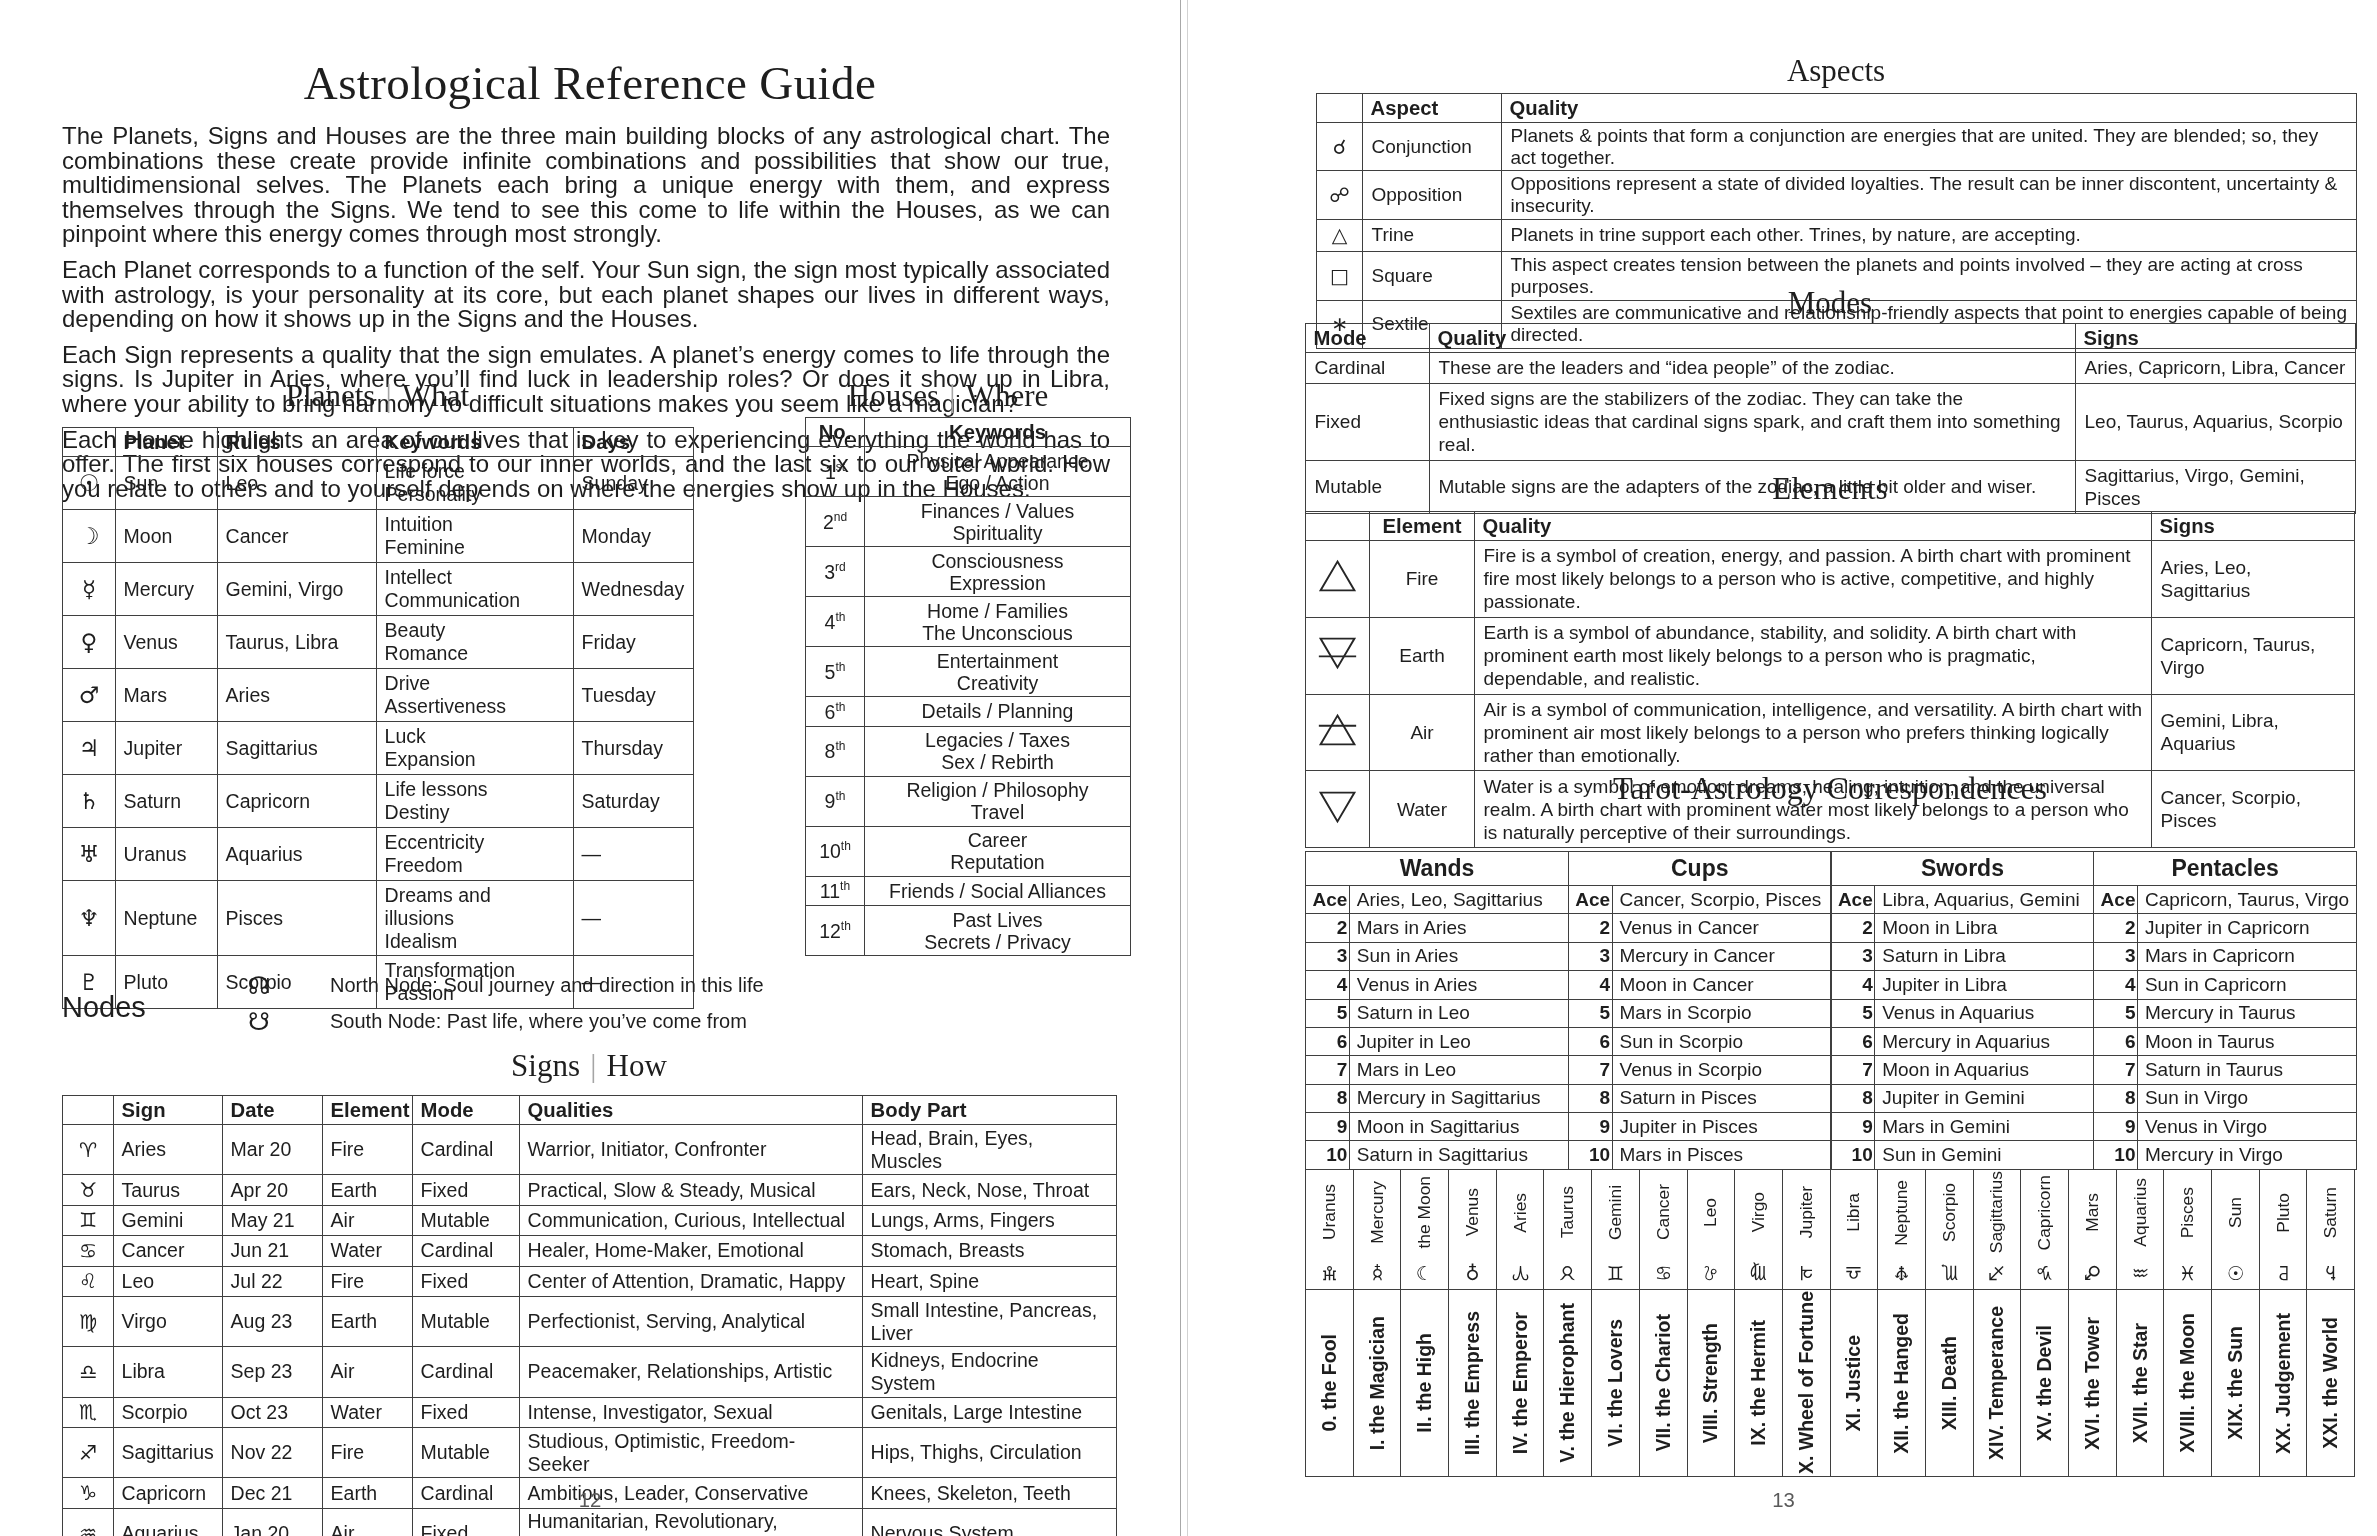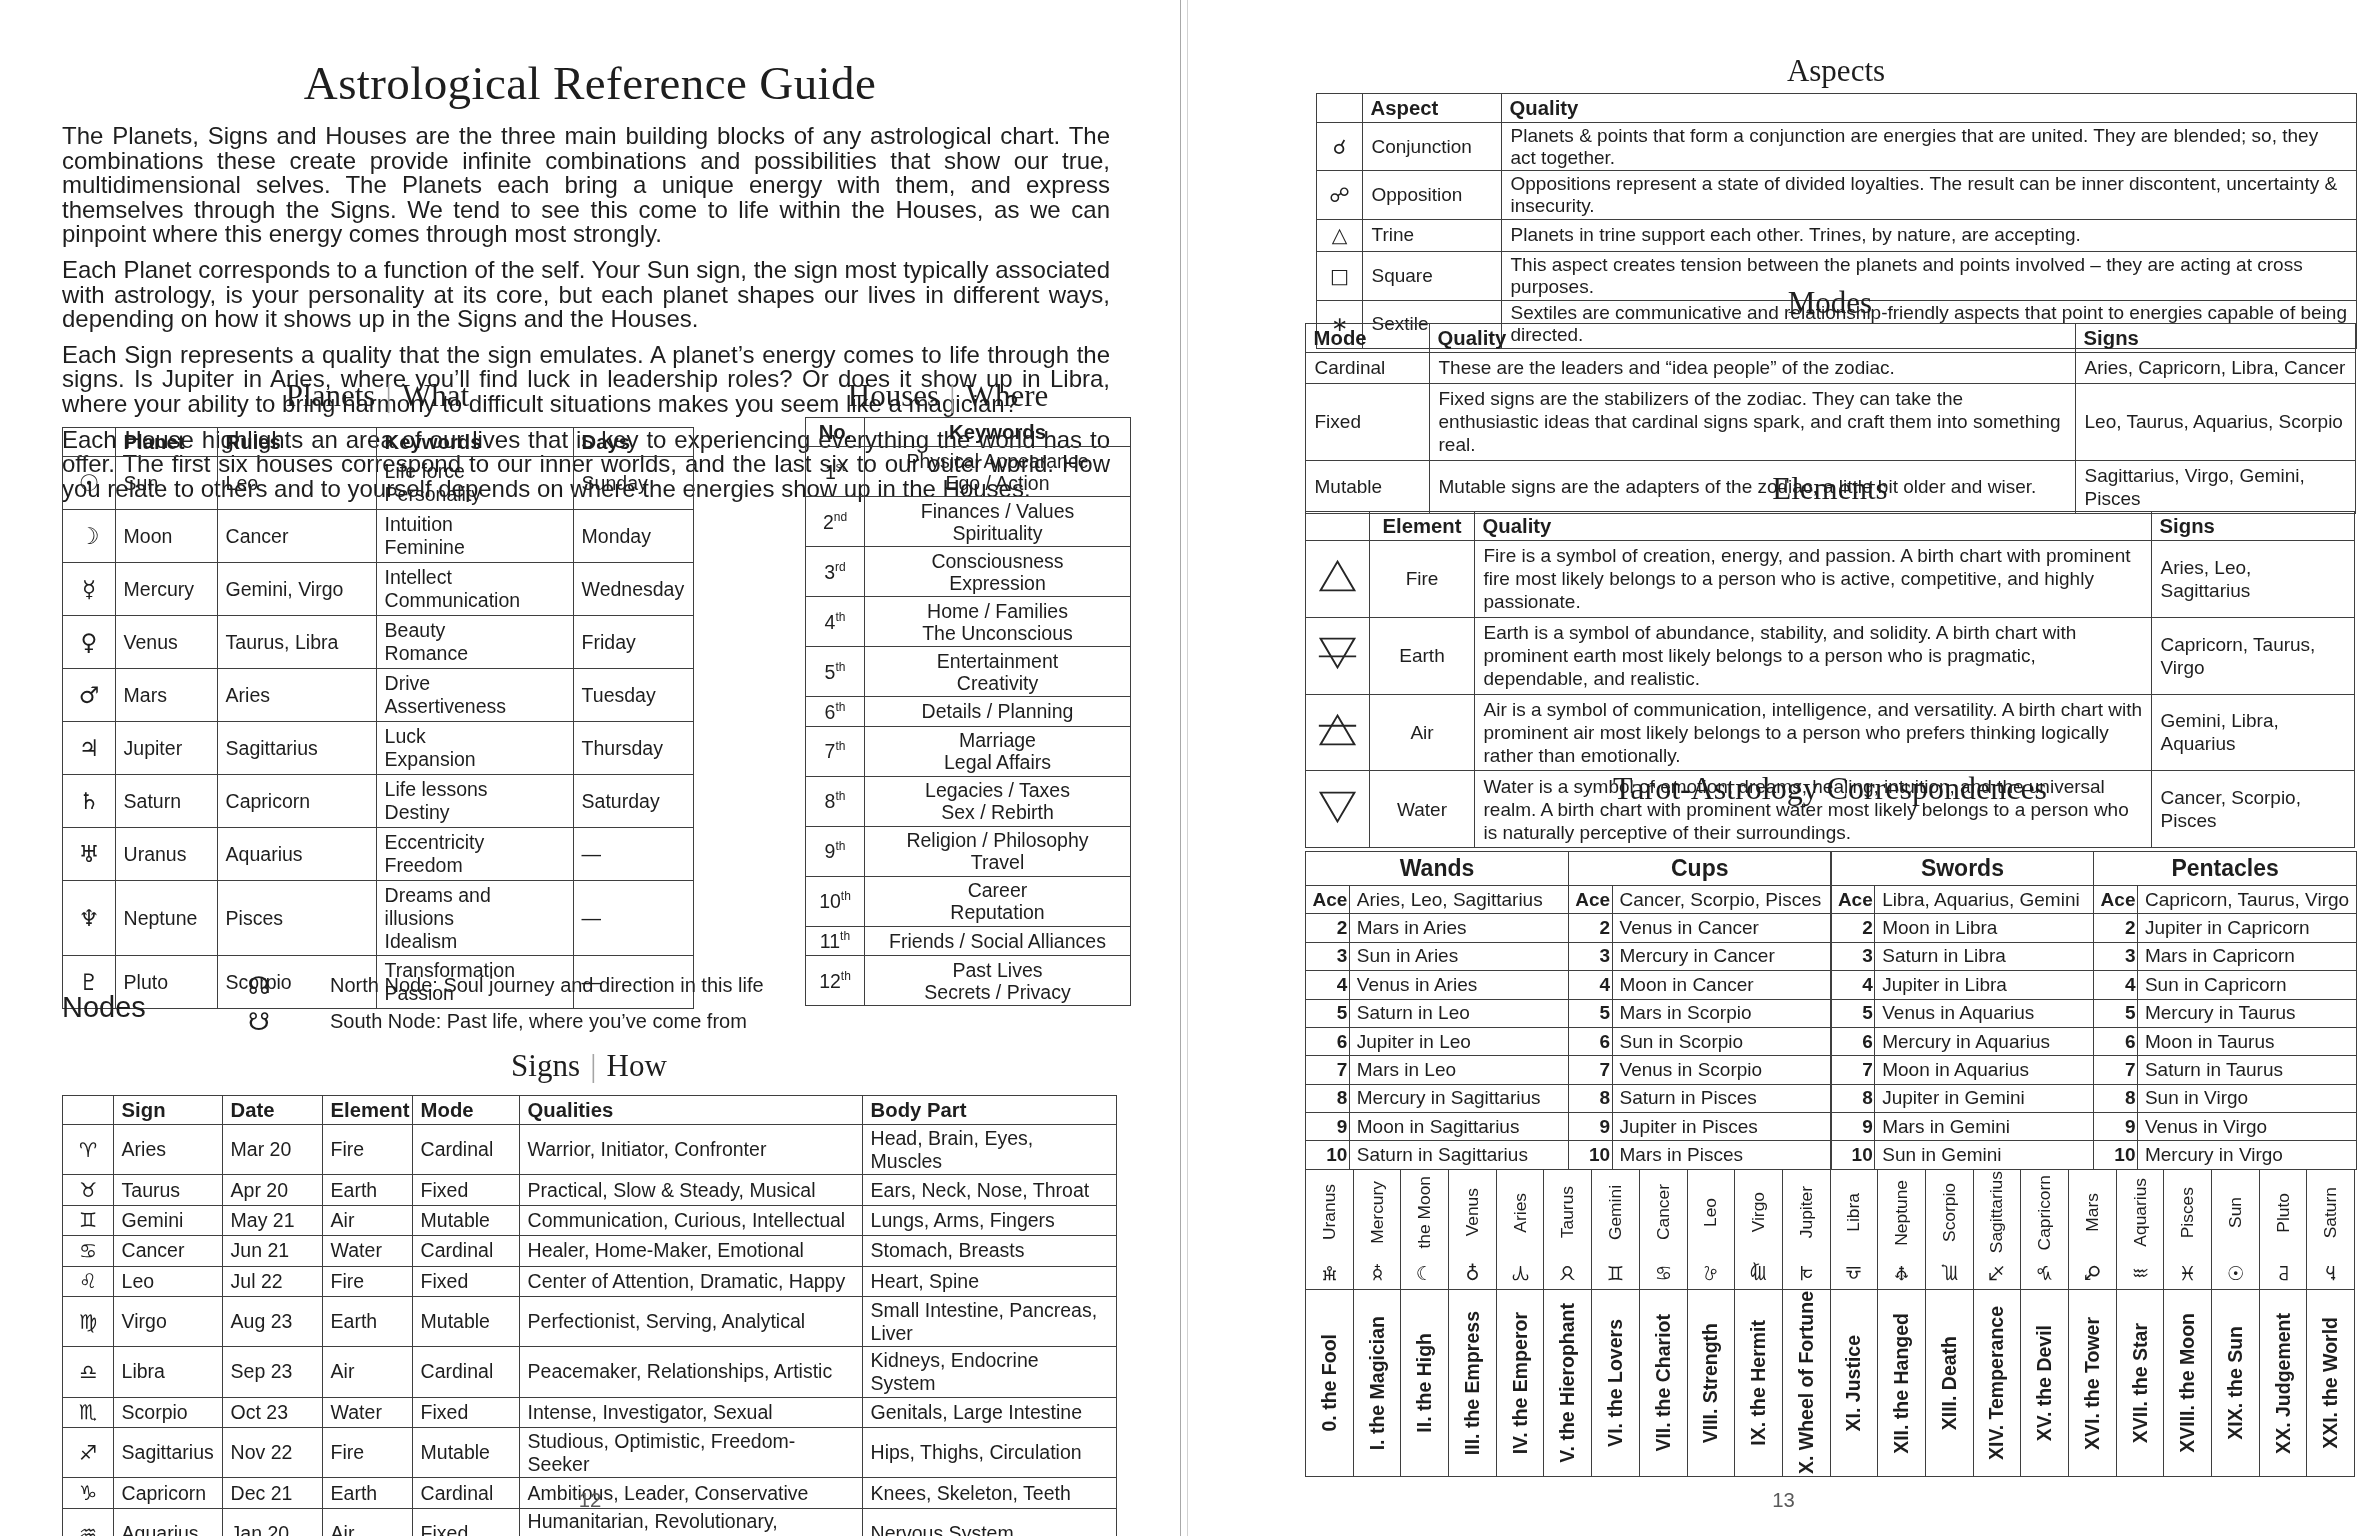--- a/index.html
+++ b/index.html
@@ -275,27 +275,20 @@
             <td class="no-cell">5<sup>th</sup></td>
             <td class="kw-cell">
               <div>Entertainment</div>
               <div>Creativity</div>
             </td>
           </tr>
           <tr>
             <td class="no-cell">6<sup>th</sup></td>
             <td class="kw-cell">
               <div>Details / Planning</div>
-            </td>
-          </tr>
-          <tr>
-            <td class="no-cell">7<sup>th</sup></td>
-            <td class="kw-cell">
-              <div>Marriage</div>
-              <div>Legal Affairs</div>
             </td>
           </tr>
           <tr>
             <td class="no-cell">8<sup>th</sup></td>
             <td class="kw-cell">
               <div>Legacies / Taxes</div>
               <div>Sex / Rebirth</div>
             </td>
           </tr>
           <tr>

